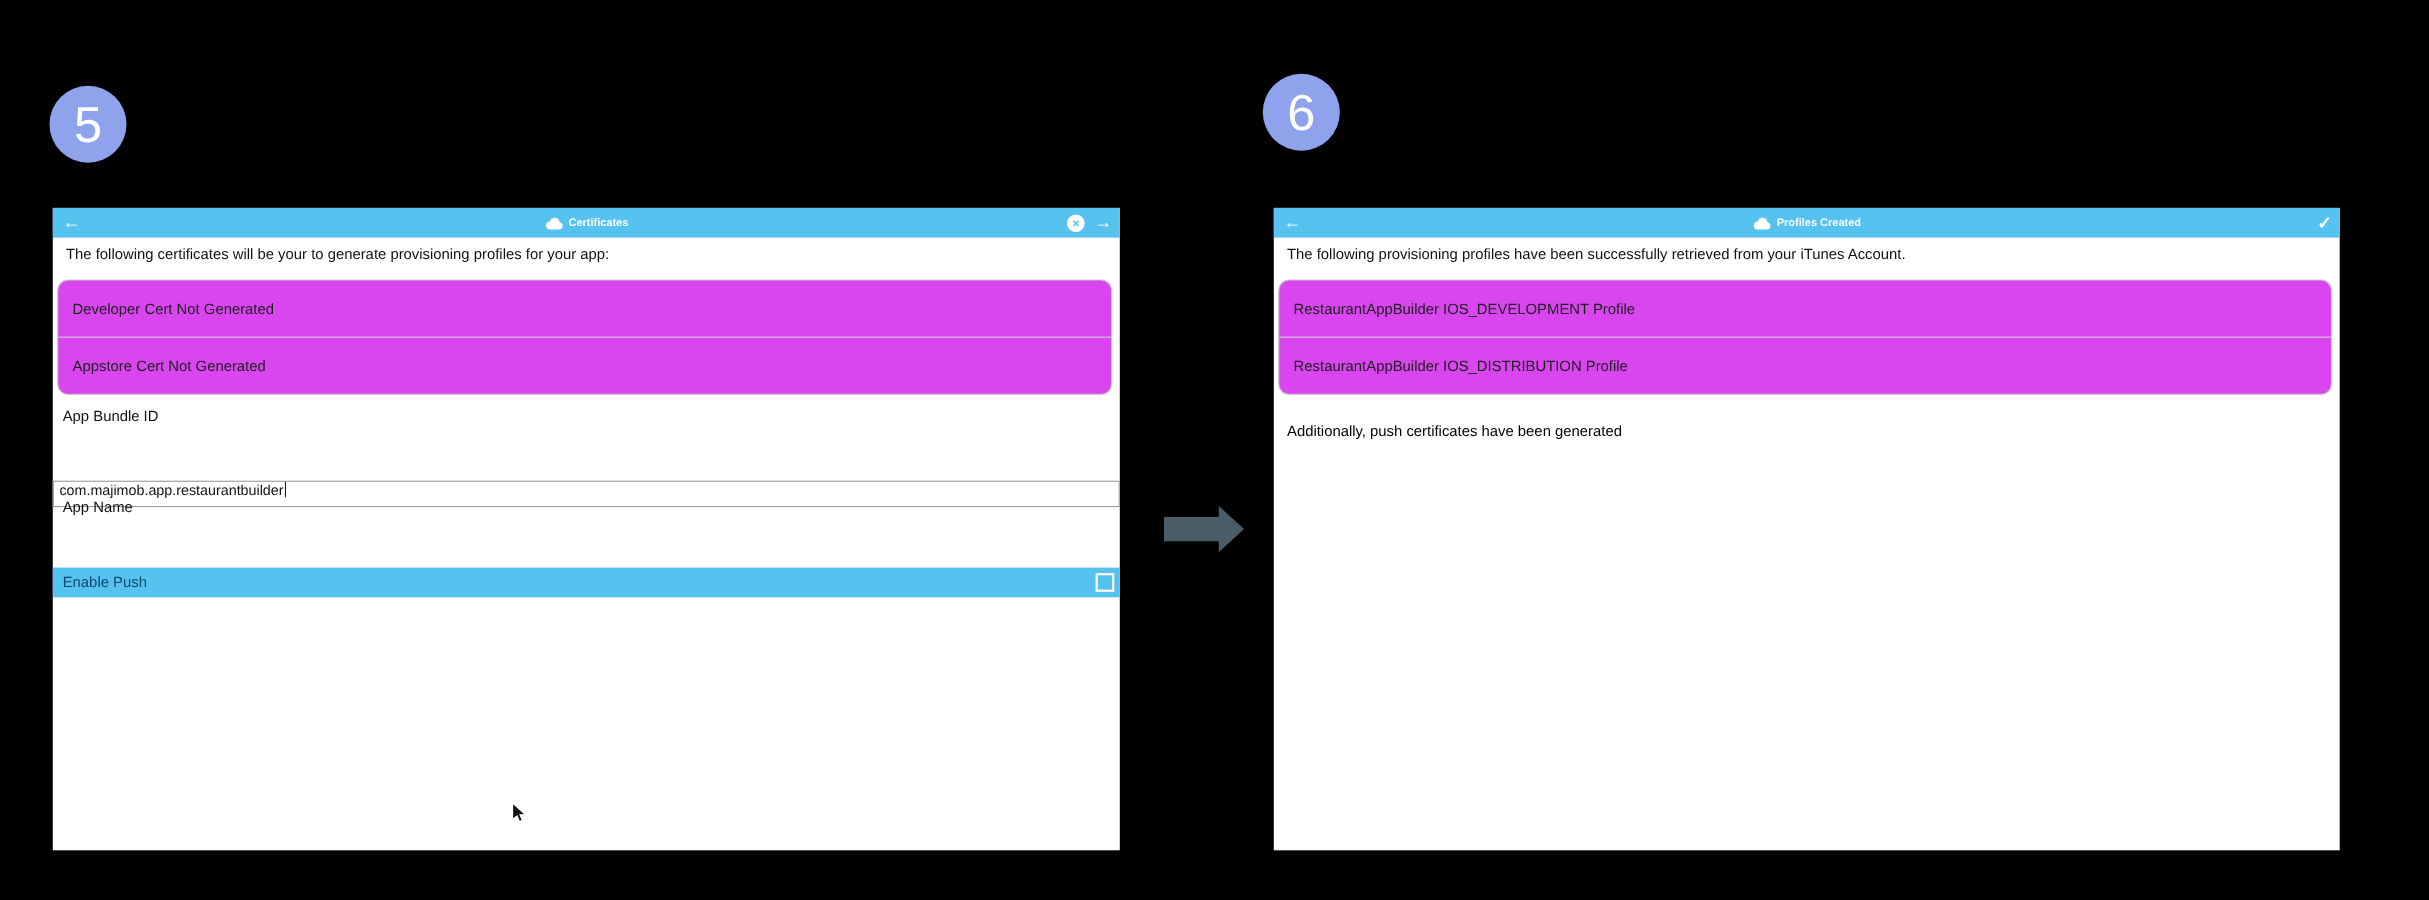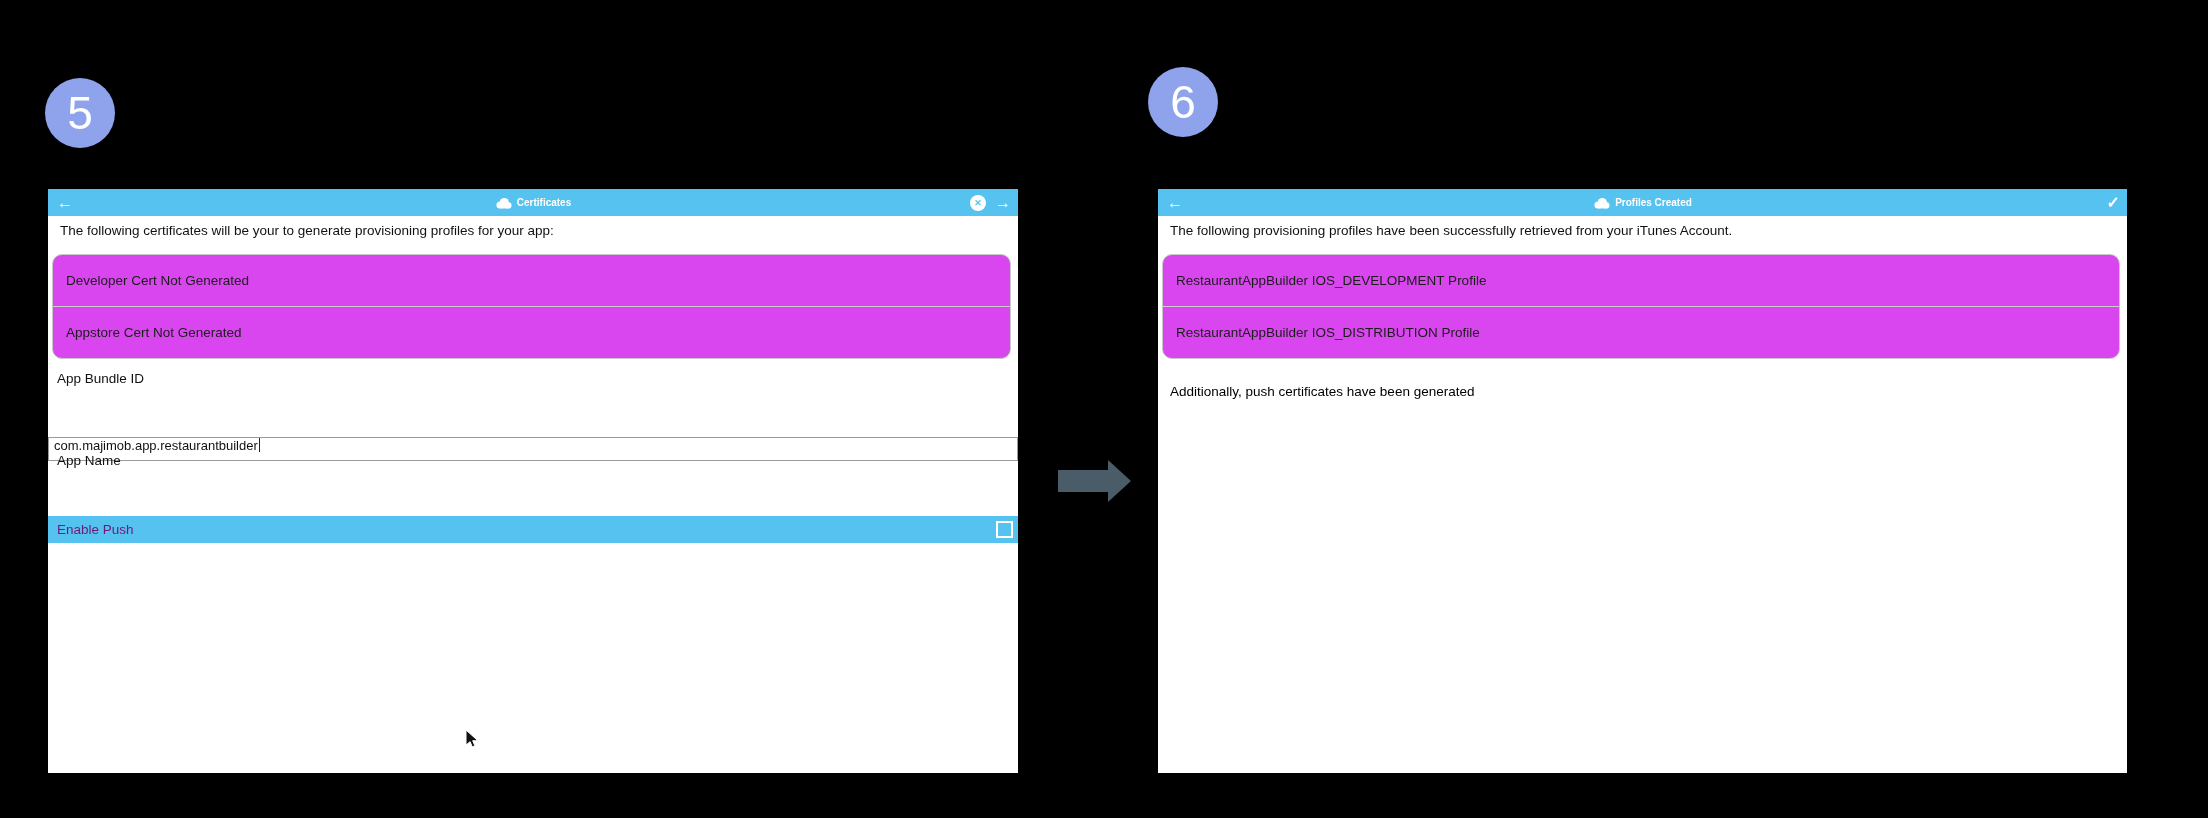--- a/index.html
+++ b/index.html
@@ -57,21 +57,21 @@
     display:flex; align-items:flex-start; padding-left:5px;
     font-size:13px; color:#111;margin-top:24px;
   }
   #bundle-input { top:224px; height:24px; }
   #name-input   { top:289px; height:26px; }
   .caret { width:1px; height:14px; background:#222; margin-left:1px; }
 
   .push-bar {
     position:absolute; left:0; right:0; top:327px; height:27px; background:#55C2F0;
     display:flex; align-items:center; padding-left:9px;
-    color:#701a75; font-size:13.5px;
+    color:#0c4a6e; font-size:13.5px;
   }
   .push-checkbox {
     position:absolute; right:5px; top:5px; width:13px; height:13px;
     border:2px solid #fff; background:transparent;
   }
 
   .note { position:absolute; left:12px; top:195px; font-size:13.5px; color:#000000; }
 
   .flow-arrow { position:absolute; left:1058px; top:460px; }
   .cursor { position:absolute; }

